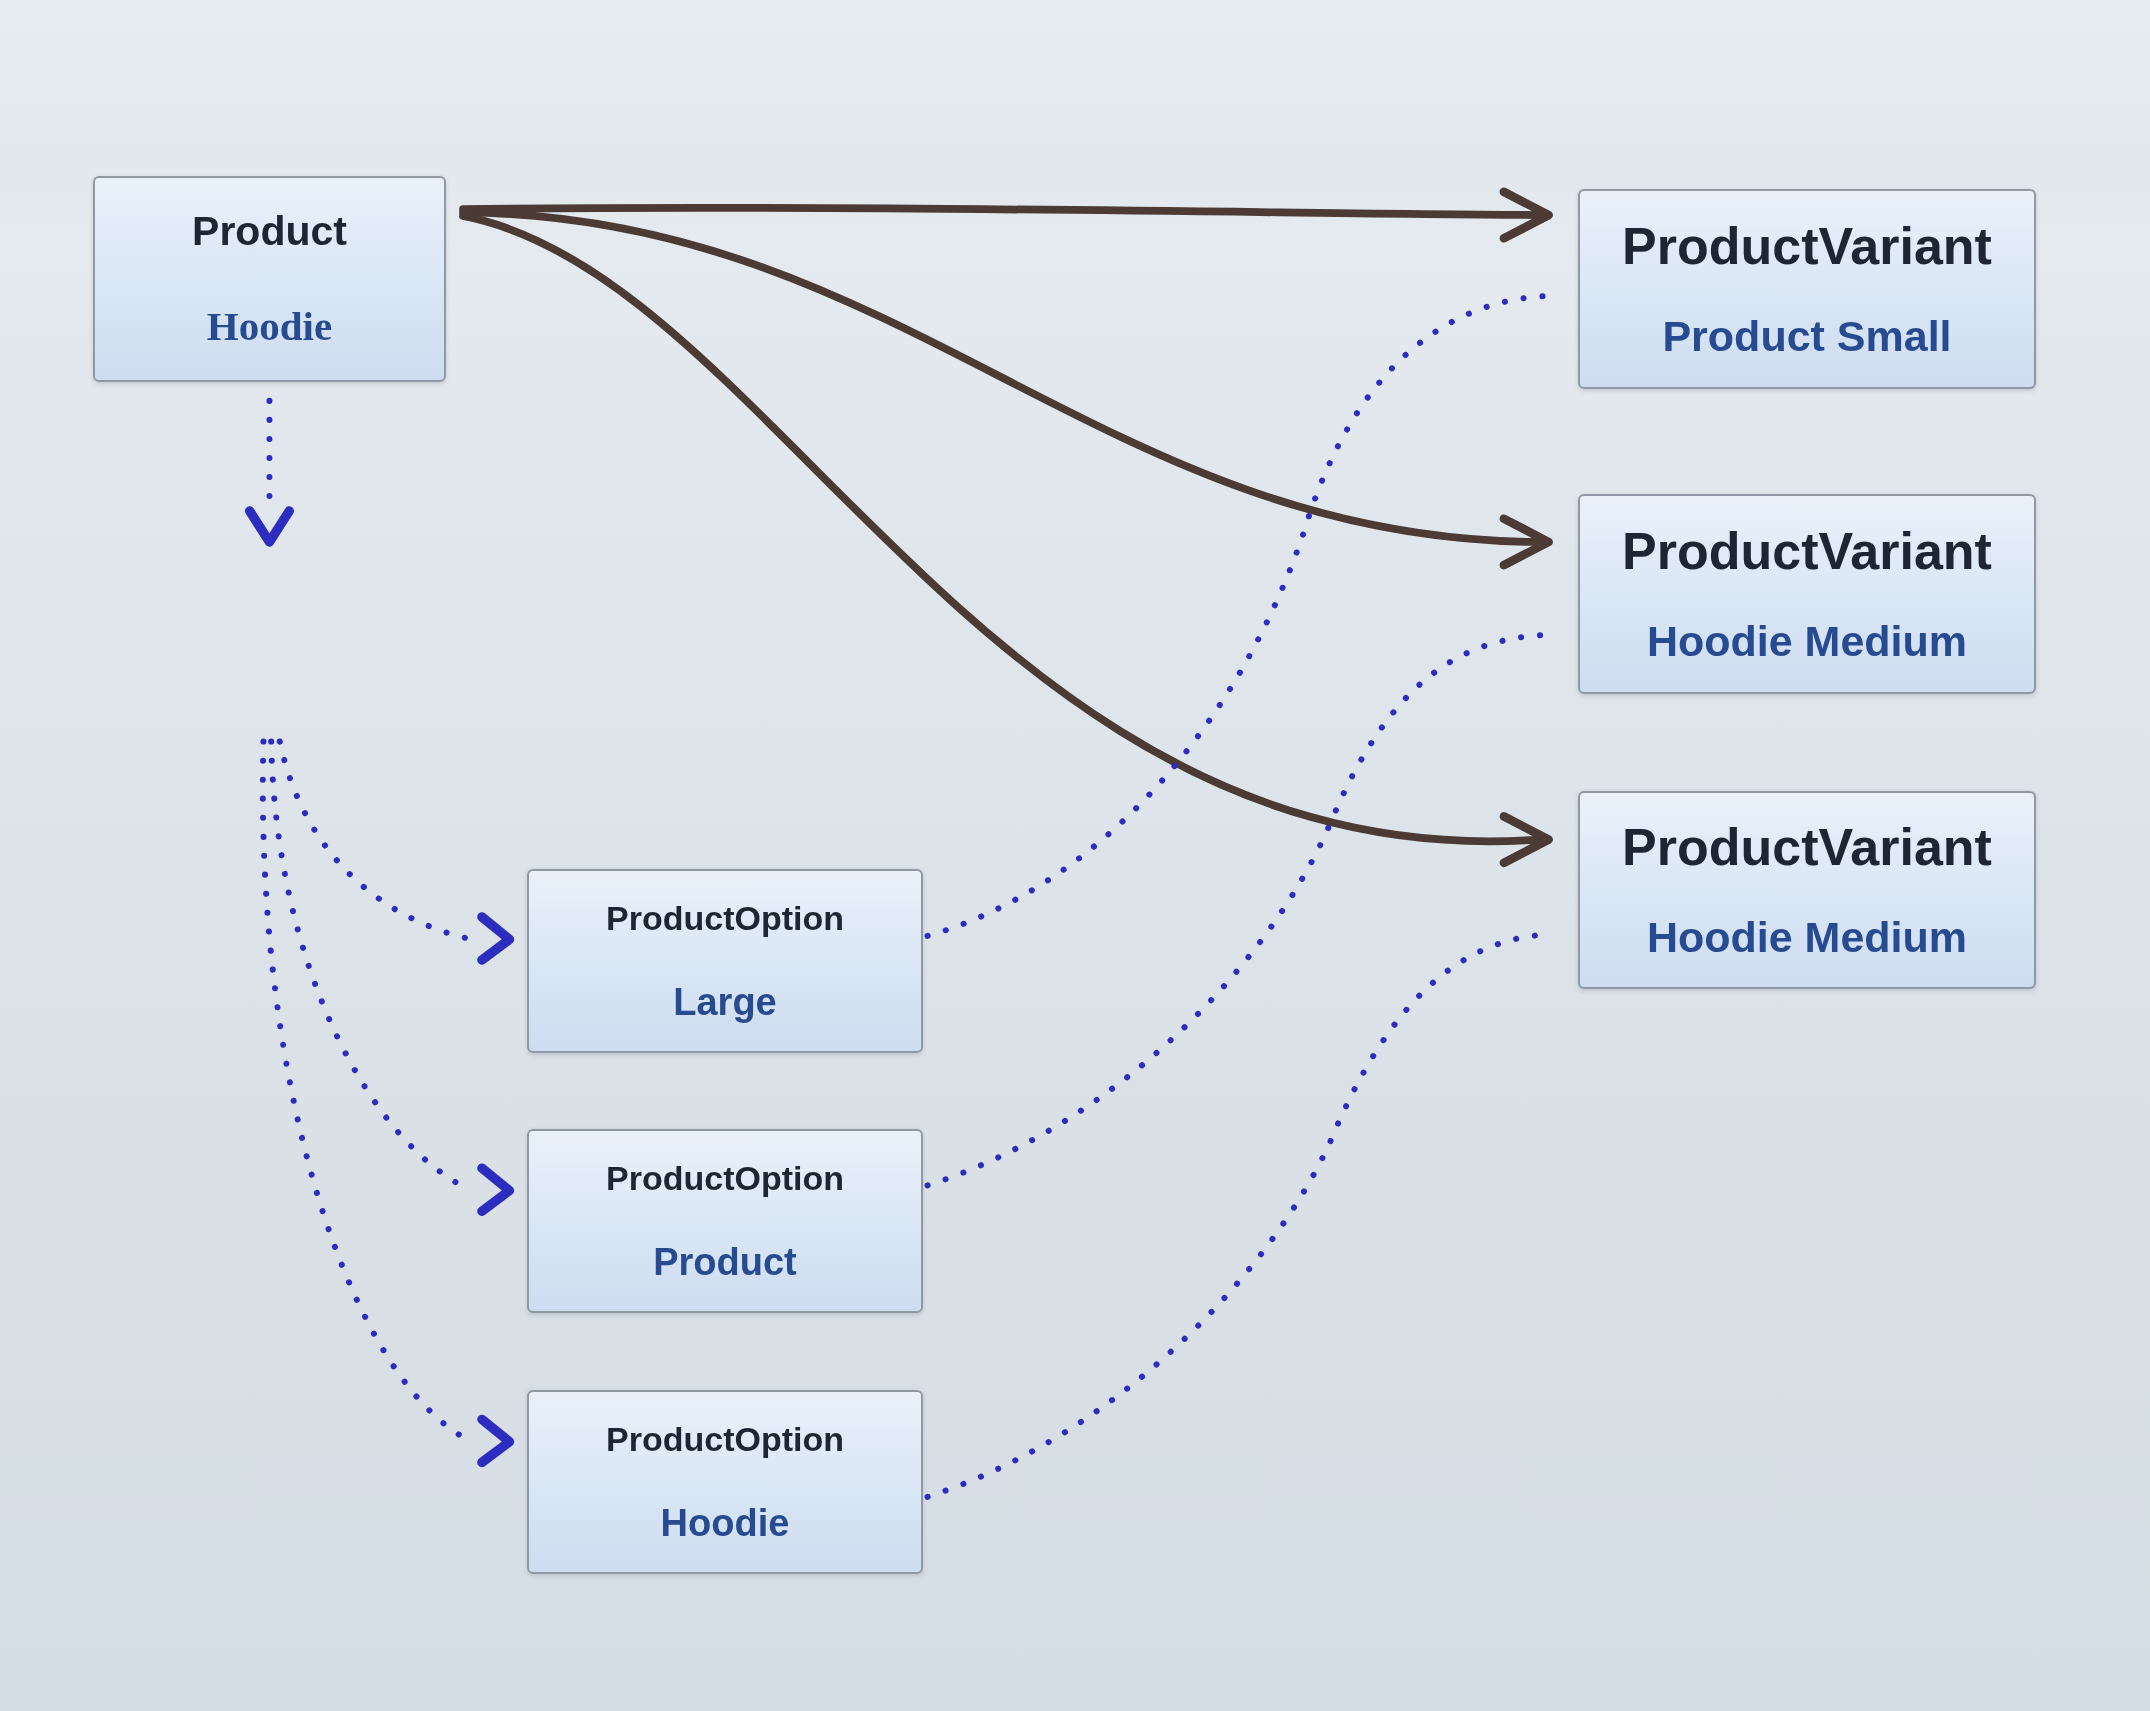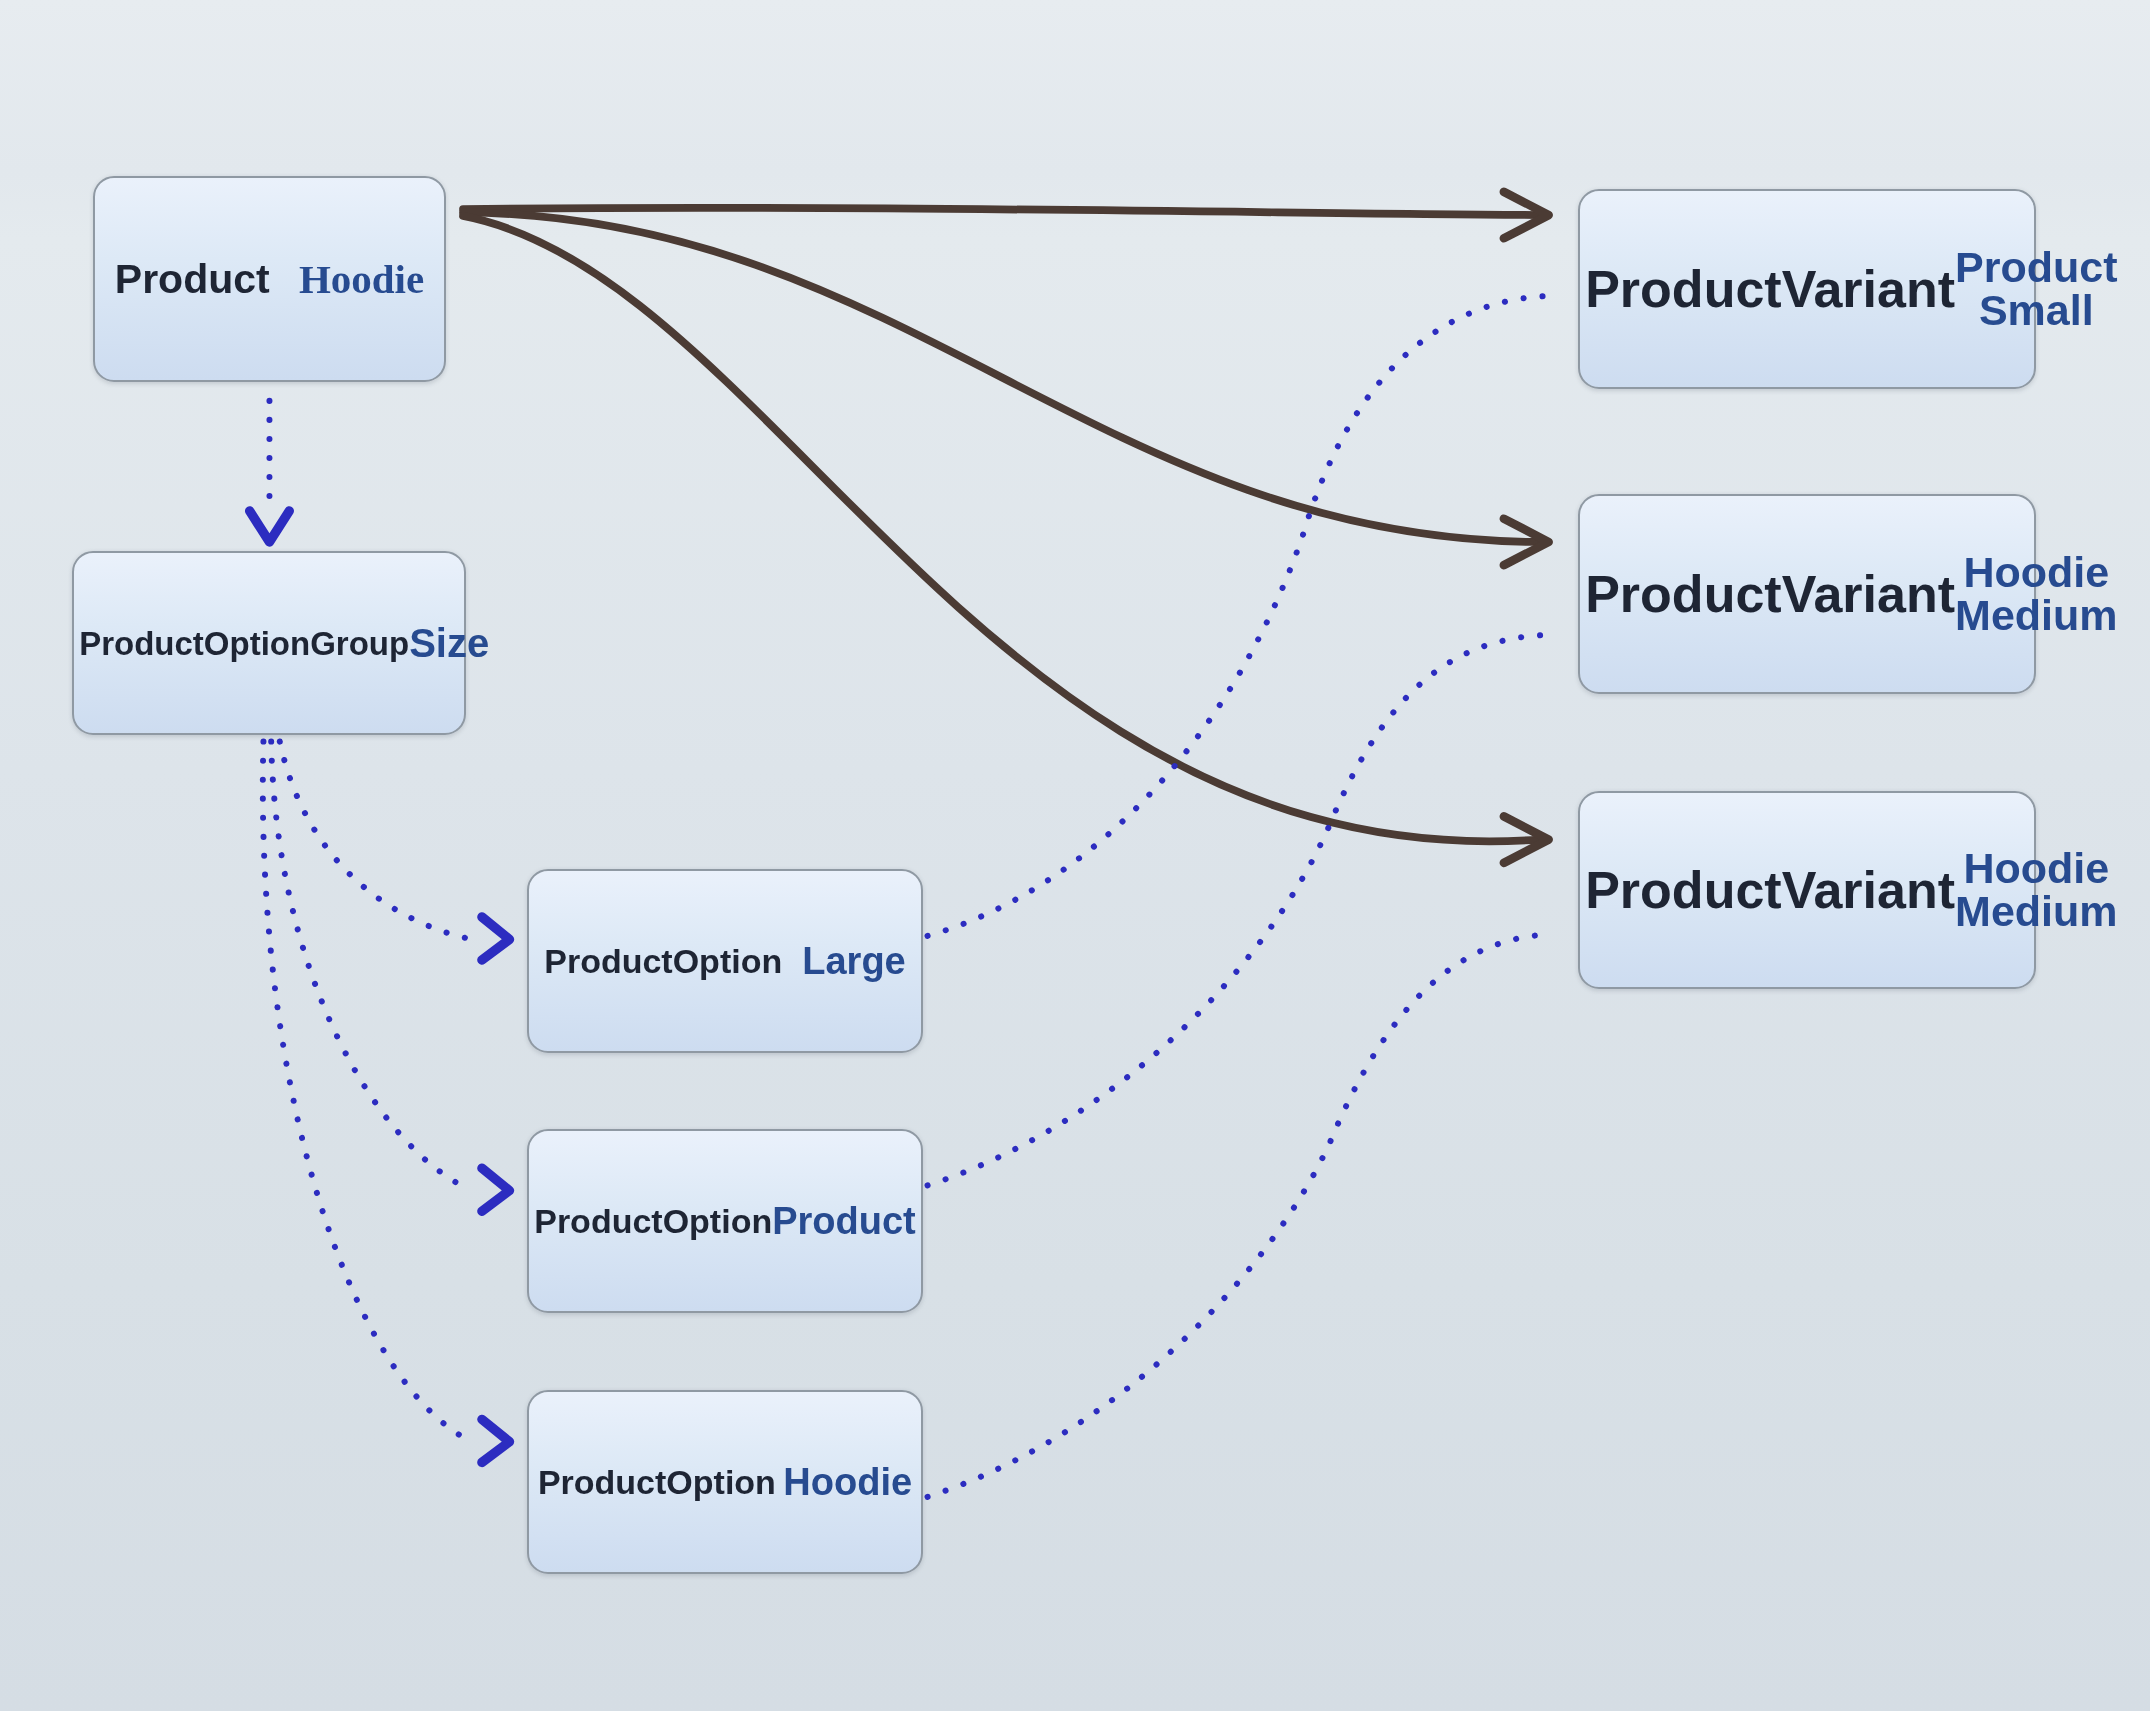--- a/index.html
+++ b/index.html
@@ -18,25 +18,25 @@
   .edges {
     position: absolute;
     left: 0; top: 0;
     width: 2151px;
     height: 1711px;
   }
   .node {
     position: absolute;
     box-sizing: border-box;
     border: 2.6px solid #8f99a3;
-    border-radius: 21px;
+    border-radius: 6px;
     background: linear-gradient(180deg, #eaf1fb 0%, #dde9f6 40%, #cddcf0 100%);
     box-shadow: 0 1.7px 4.3px rgba(90,100,115,0.22);
     display: flex;
-    flex-direction: row;
+    flex-direction: column;
     justify-content: space-around;
     align-items: center;
     text-align: center;
     padding: 6.9px 5.2px;
   }
   .node .title {
     font-weight: bold;
     color: #1e2534;
     line-height: 1;
   }
@@ -121,24 +121,20 @@
     <path class="dotted-line" d="M 1078 1378 C 1290 1310, 1470 1130, 1545 960 C 1615 790, 1700 740, 1804 738" stroke="#2c2cc0"></path>
 
     <path class="dotted-line" d="M 1078 1740 C 1290 1672, 1470 1490, 1545 1330 C 1615 1160, 1700 1090, 1804 1086" stroke="#2c2cc0"></path>
   </svg>
 
   <div class="node" id="node-product">
     <div class="title">Product</div>
     <div class="value">Hoodie</div>
   </div>
 
-  <div class="node" id="node-pog">
-    <div class="title">ProductOptionGroup</div>
-    <div class="value">Size</div>
-  </div>
 
   <div class="node po-node" id="node-po-small">
     <div class="title">ProductOption</div>
     <div class="value">Large</div>
   </div>
 
   <div class="node po-node" id="node-po-medium">
     <div class="title">ProductOption</div>
     <div class="value">Product</div>
   </div>

